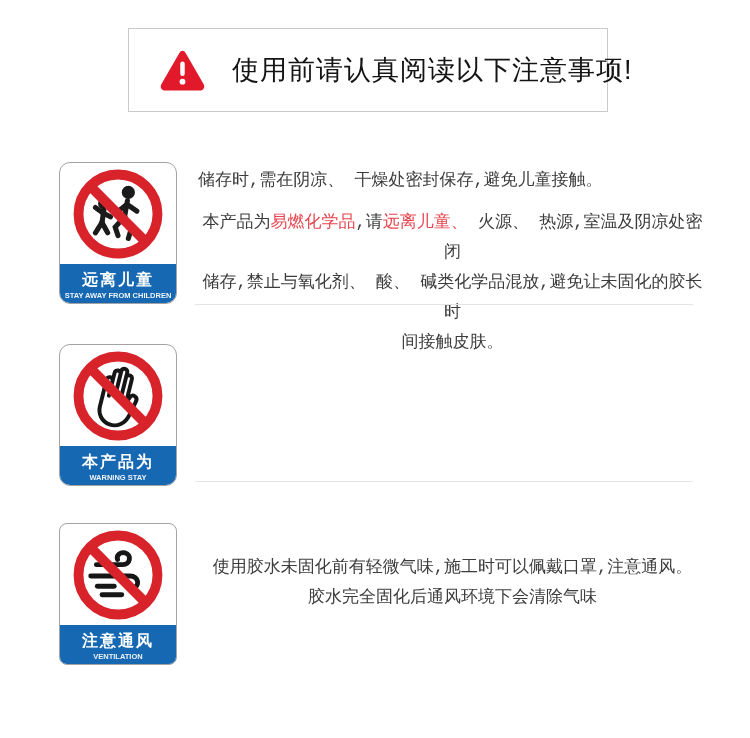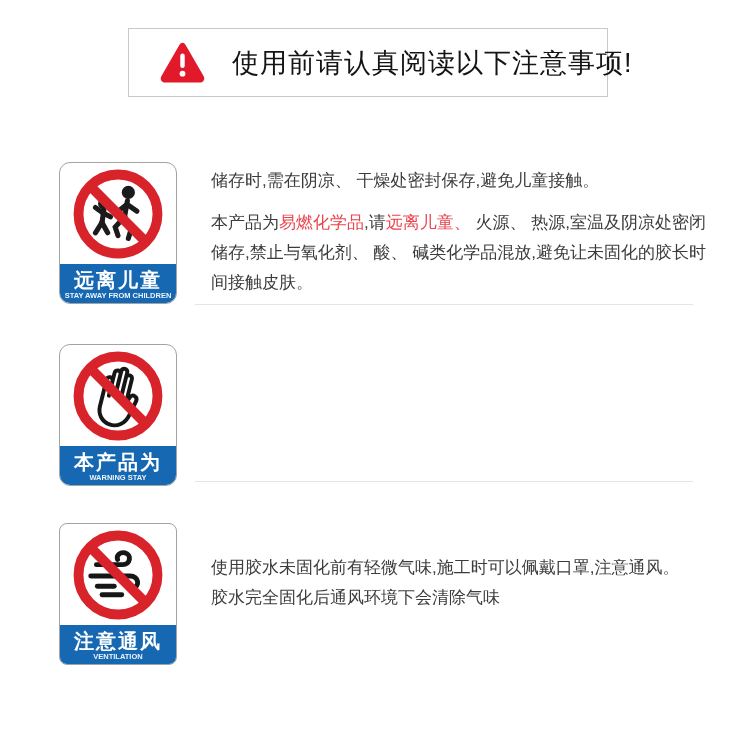--- a/index.html
+++ b/index.html
@@ -6,21 +6,21 @@
   .page{
     position:relative;
     width:750px;height:738px;
     background:#ffffff;
     font-family:"Liberation Sans","DejaVu Sans",sans-serif;
     overflow:hidden;
   }
 
   
   .header-box{
-    position:absolute;left:128px;top:28px;width:480px;height:69px;
+    position:absolute;left:128px;top:28px;width:480px;height:84px;
     box-sizing:border-box;border:1px solid #c9c9c9;background:#fff;
     display:flex;align-items:center;padding-left:30px;gap:26px;
   }
   .tri-icon{width:47px;height:43px;flex:0 0 auto;display:block;}
   .header-title{
     font-size:27px;color:#141414;letter-spacing:1px;white-space:nowrap;
   }
 
   
   .sign{
@@ -28,30 +28,30 @@
     box-sizing:border-box;border:1px solid #a3a3a3;border-radius:11px;
     background:#fff;overflow:hidden;display:flex;flex-direction:column;
   }
   .sign-pict{flex:1 1 auto;display:flex;align-items:center;justify-content:center;}
   .sign-pict svg{width:94px;height:94px;display:block;}
   .sign-band{
     height:40px;flex:0 0 auto;background:#1668b3;color:#fff;
     display:flex;flex-direction:column;align-items:center;justify-content:center;
     margin:0 -1px -1px -1px;
   }
-  .sign-zh{font-size:20px;font-weight:bold;letter-spacing:2px;line-height:22px;}
+  .sign-zh{font-size:16px;font-weight:bold;letter-spacing:2px;line-height:22px;}
   .sign-en{font-size:7.5px;line-height:9px;opacity:.92;white-space:nowrap;font-weight:bold;}
 
   
   .sec-text{
     position:absolute;left:195px;width:512px;
     font-size:17px;line-height:30px;color:#3c3c3c;
   }
-  .sec-text p{margin:0 0 12px 16px;white-space:pre-wrap;}
-  .sec-text p:last-child{margin-bottom:0;}
+  .sec-text p{margin:0 0 12px 3px;white-space:pre-wrap;font-family:Liberation Mono, monospace;}
+  .sec-text p:last-child{margin-bottom:0;text-align:center;}
   .c-red{color:#e8454e;}
 
   .divider{
     position:absolute;left:195px;width:498px;height:1px;background:#e4e4e4;
   }
 
   #s1{top:162px;} #s2{top:344px;} #s3{top:523px;border-radius:8px;}
   #t1{top:166px;} #t2{top:370px;} #t3{top:553px;}
   #d1{top:304px;} #d2{top:481px;}
 </style>

